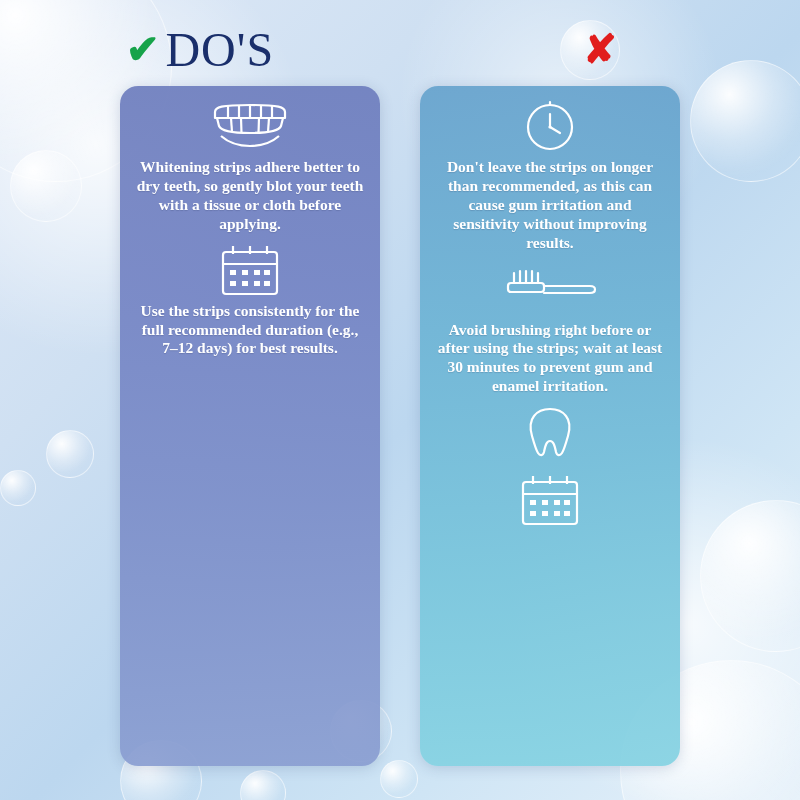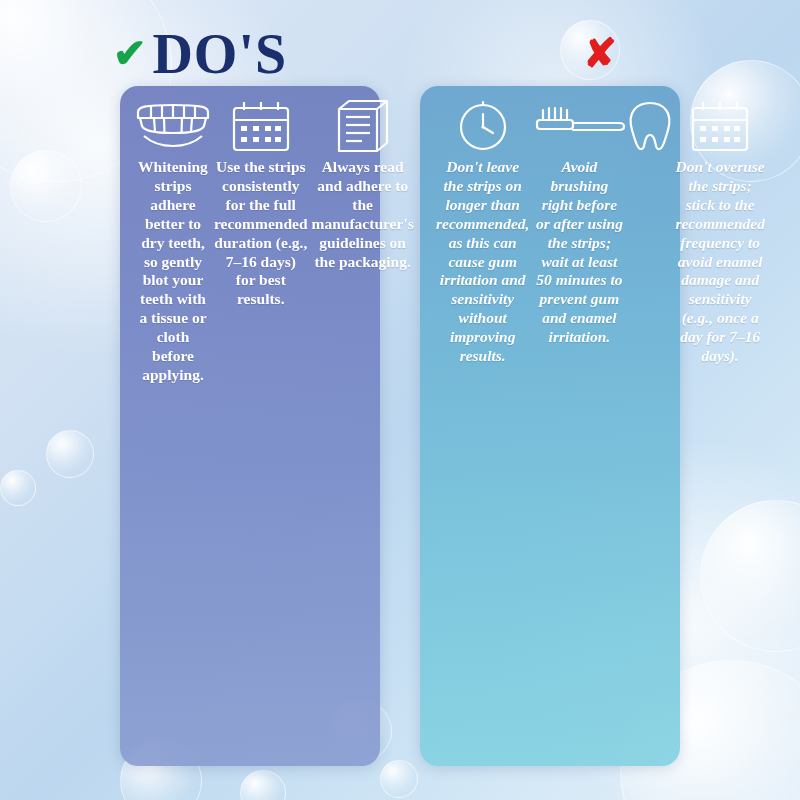--- a/index.html
+++ b/index.html
@@ -54,22 +54,22 @@
   }
   .header-col {
     width: 50%;
     display: flex;
     align-items: center;
     justify-content: center;
     gap: 6px;
   }
   .header-title {
     font-family: "Liberation Serif", serif;
-    font-weight: bold;
-    font-size: 56px;
+    font-weight: normal;
+    font-size: 48px;
     letter-spacing: 1px;
     color: #1a2f6b;
     line-height: 1;
   }
   .mark {
     font-size: 40px;
     font-weight: bold;
     line-height: 1;
     display: inline-block;
   }
@@ -85,30 +85,29 @@
     display: flex;
     justify-content: center;
     gap: 40px;
   }
   .card {
     width: 260px;
     border-radius: 18px;
     padding: 14px 14px 10px 14px;
     box-sizing: border-box;
     display: flex;
-    flex-direction: row;
+    flex-direction: column;
     justify-content: flex-start;
     box-shadow: 0 2px 14px rgba(40,60,110,0.18);
   }
   .card-dos {
     background: linear-gradient(180deg, rgba(110,126,190,0.93) 0%, rgba(116,132,196,0.93) 30%, rgba(124,142,201,0.93) 60%, rgba(138,158,209,0.93) 100%);
   }
   .card-donts {
     background: linear-gradient(180deg, rgba(103,163,205,0.93) 0%, rgba(110,180,213,0.93) 35%, rgba(121,197,220,0.93) 70%, rgba(133,210,226,0.93) 100%);
-    font-style: italic;
   }
   .tip {
     display: flex;
     flex-direction: column;
     align-items: center;
     text-align: center;
     color: #ffffff;
     margin-bottom: 10px;
   }
   .tip:last-child { margin-bottom: 0; }
@@ -194,37 +193,23 @@
             <rect x="11" y="26" width="6" height="5" fill="#ffffff" stroke="none"></rect>
             <rect x="23" y="26" width="6" height="5" fill="#ffffff" stroke="none"></rect>
             <rect x="35" y="26" width="6" height="5" fill="#ffffff" stroke="none"></rect>
             <rect x="45" y="26" width="6" height="5" fill="#ffffff" stroke="none"></rect>
             <rect x="11" y="37" width="6" height="5" fill="#ffffff" stroke="none"></rect>
             <rect x="23" y="37" width="6" height="5" fill="#ffffff" stroke="none"></rect>
             <rect x="35" y="37" width="6" height="5" fill="#ffffff" stroke="none"></rect>
             <rect x="45" y="37" width="6" height="5" fill="#ffffff" stroke="none"></rect>
           </svg>
         </div>
-        <div class="tip-text">Use the strips consistently for the full recommended duration (e.g., 7–16 days) for best results.</div>
-      </div>
-
-      <div class="tip">
-        <div class="tip-icon">
-          <svg width="56" height="54" viewBox="0 0 56 54" fill="none" stroke="#ffffff" stroke-width="2.2" stroke-linejoin="round">
-            <path d="M4 10 L14 2 L52 2 L52 44 L42 52 L4 52 Z"></path>
-            <path d="M4 10 L42 10 L42 52"></path>
-            <path d="M42 10 L52 2"></path>
-            <line x1="11" y1="18" x2="35" y2="18"></line>
-            <line x1="11" y1="26" x2="35" y2="26"></line>
-            <line x1="11" y1="34" x2="35" y2="34"></line>
-            <line x1="11" y1="42" x2="27" y2="42"></line>
-          </svg>
-        </div>
-        <div class="tip-text">Always read and adhere to the manufacturer's guidelines on the packaging.</div>
-      </div>
+        <div class="tip-text">Use the strips consistently for the full recommended duration (e.g., 7–12 days) for best results.</div>
+      </div>
+
 
     </div>
 
     <div class="card card-donts">
 
       <div class="tip">
         <div class="tip-icon">
           <svg width="52" height="52" viewBox="0 0 52 52" fill="none" stroke="#ffffff" stroke-width="2.2" stroke-linecap="round">
             <circle cx="26" cy="27" r="22"></circle>
             <path d="M26 5 L26 2"></path>
@@ -241,21 +226,21 @@
           <svg width="96" height="40" viewBox="0 0 96 40" fill="none" stroke="#ffffff" stroke-width="2.2" stroke-linejoin="round" stroke-linecap="round">
             <line x1="12" y1="4" x2="12" y2="14"></line>
             <line x1="18" y1="2" x2="18" y2="14"></line>
             <line x1="24" y1="2" x2="24" y2="14"></line>
             <line x1="30" y1="2" x2="30" y2="14"></line>
             <line x1="36" y1="4" x2="36" y2="14"></line>
             <rect x="6" y="14" width="36" height="9" rx="3"></rect>
             <path d="M42 17 L88 17 C92 17 93 19 93 20.5 C93 22 92 24 88 24 L42 24"></path>
           </svg>
         </div>
-        <div class="tip-text">Avoid brushing right before or after using the strips; wait at least 50 minutes to prevent gum and enamel irritation.</div>
+        <div class="tip-text">Avoid brushing right before or after using the strips; wait at least 30 minutes to prevent gum and enamel irritation.</div>
       </div>
 
       <div class="tip">
         <div class="tip-icon">
           <svg width="46" height="52" viewBox="0 0 46 52" fill="none" stroke="#ffffff" stroke-width="2.2" stroke-linejoin="round">
             <path d="M23 3 C15 3 10 6 7 10 C3 15 3 23 5 30 C7 37 9 44 11 47 C13 50 16 50 17 46 C18 41 19 35 23 35 C27 35 28 41 29 46 C30 50 33 50 35 47 C37 44 39 37 41 30 C43 23 43 15 39 10 C36 6 31 3 23 3 Z"></path>
           </svg>
         </div>
       </div>
 
@@ -270,19 +255,18 @@
             <rect x="11" y="26" width="6" height="5" fill="#ffffff" stroke="none"></rect>
             <rect x="23" y="26" width="6" height="5" fill="#ffffff" stroke="none"></rect>
             <rect x="35" y="26" width="6" height="5" fill="#ffffff" stroke="none"></rect>
             <rect x="45" y="26" width="6" height="5" fill="#ffffff" stroke="none"></rect>
             <rect x="11" y="37" width="6" height="5" fill="#ffffff" stroke="none"></rect>
             <rect x="23" y="37" width="6" height="5" fill="#ffffff" stroke="none"></rect>
             <rect x="35" y="37" width="6" height="5" fill="#ffffff" stroke="none"></rect>
             <rect x="45" y="37" width="6" height="5" fill="#ffffff" stroke="none"></rect>
           </svg>
         </div>
-        <div class="tip-text">Don't overuse the strips; stick to the recommended frequency to avoid enamel damage and sensitivity (e.g., once a day for 7–16 days).</div>
       </div>
 
     </div>
 
   </div>
 </div>
 
 </body></html>

